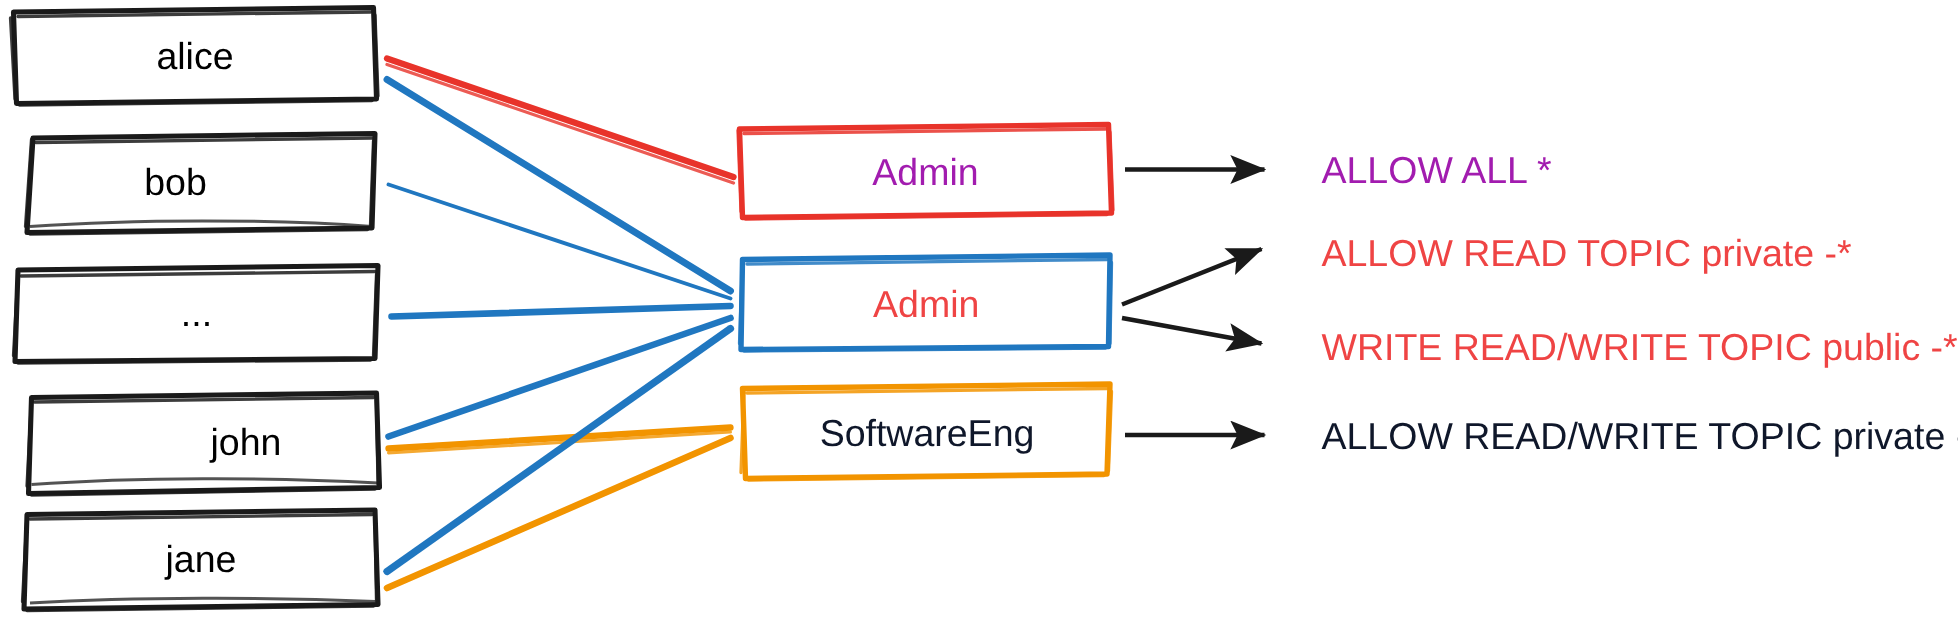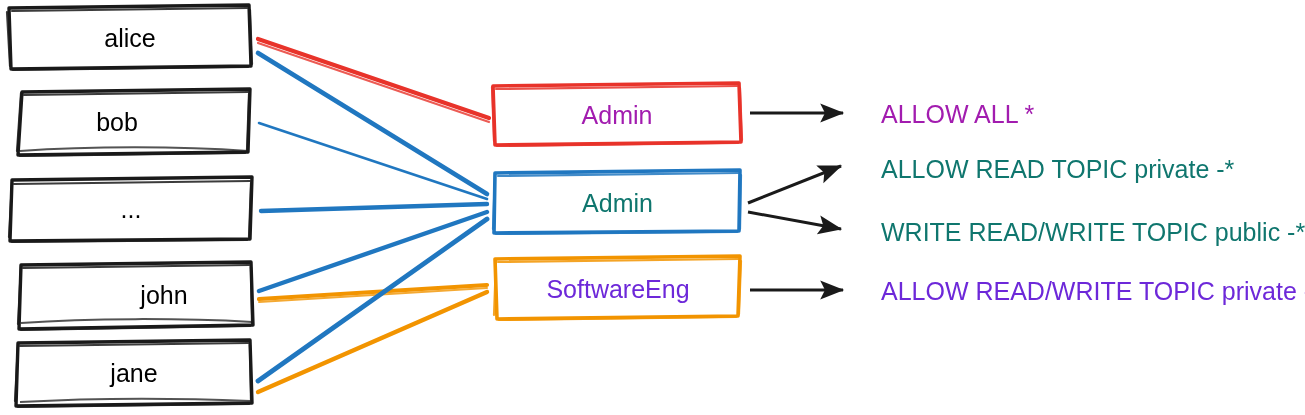--- a/index.html
+++ b/index.html
@@ -4,22 +4,22 @@
 <style>
   html,body{margin:0;padding:0;background:#ffffff;}
   body{width:1305px;height:415px;position:relative;overflow:hidden;
        font-family:"Liberation Sans",sans-serif;}
   #canvas{position:absolute;left:0;top:0;width:1305px;height:415px;}
   .lbl{position:absolute;white-space:nowrap;}
   .user-lbl{font-size:25px;color:#000000;text-align:center;}
   .role-lbl{font-size:25px;text-align:center;}
   .perm-lbl{font-size:25px;margin-left:12px;}
   .red{color:#a21caf;}
-  .blue{color:#0f766e;}
-  .orange{color:#6d28d9;}
+  .blue{color:#ef4444;}
+  .orange{color:#0f172a;}
 </style>
 </head>
 <body>
 
 <svg id="canvas" viewBox="0 0 1305 415" xmlns="http://www.w3.org/2000/svg">
 
   <g>
     <path d="M9,8 L249,5 L251,66 L11,69 Z" fill="#ffffff" stroke="#1a1a1a" stroke-width="3.4" stroke-linejoin="round"></path>
     <path d="M12,11 L247,8 M250,10 L252,64 M248,67 L13,70 M10,66 L7,12" fill="none" stroke="#1a1a1a" stroke-width="2.2" stroke-linecap="round" opacity="0.85"></path>
   </g>

